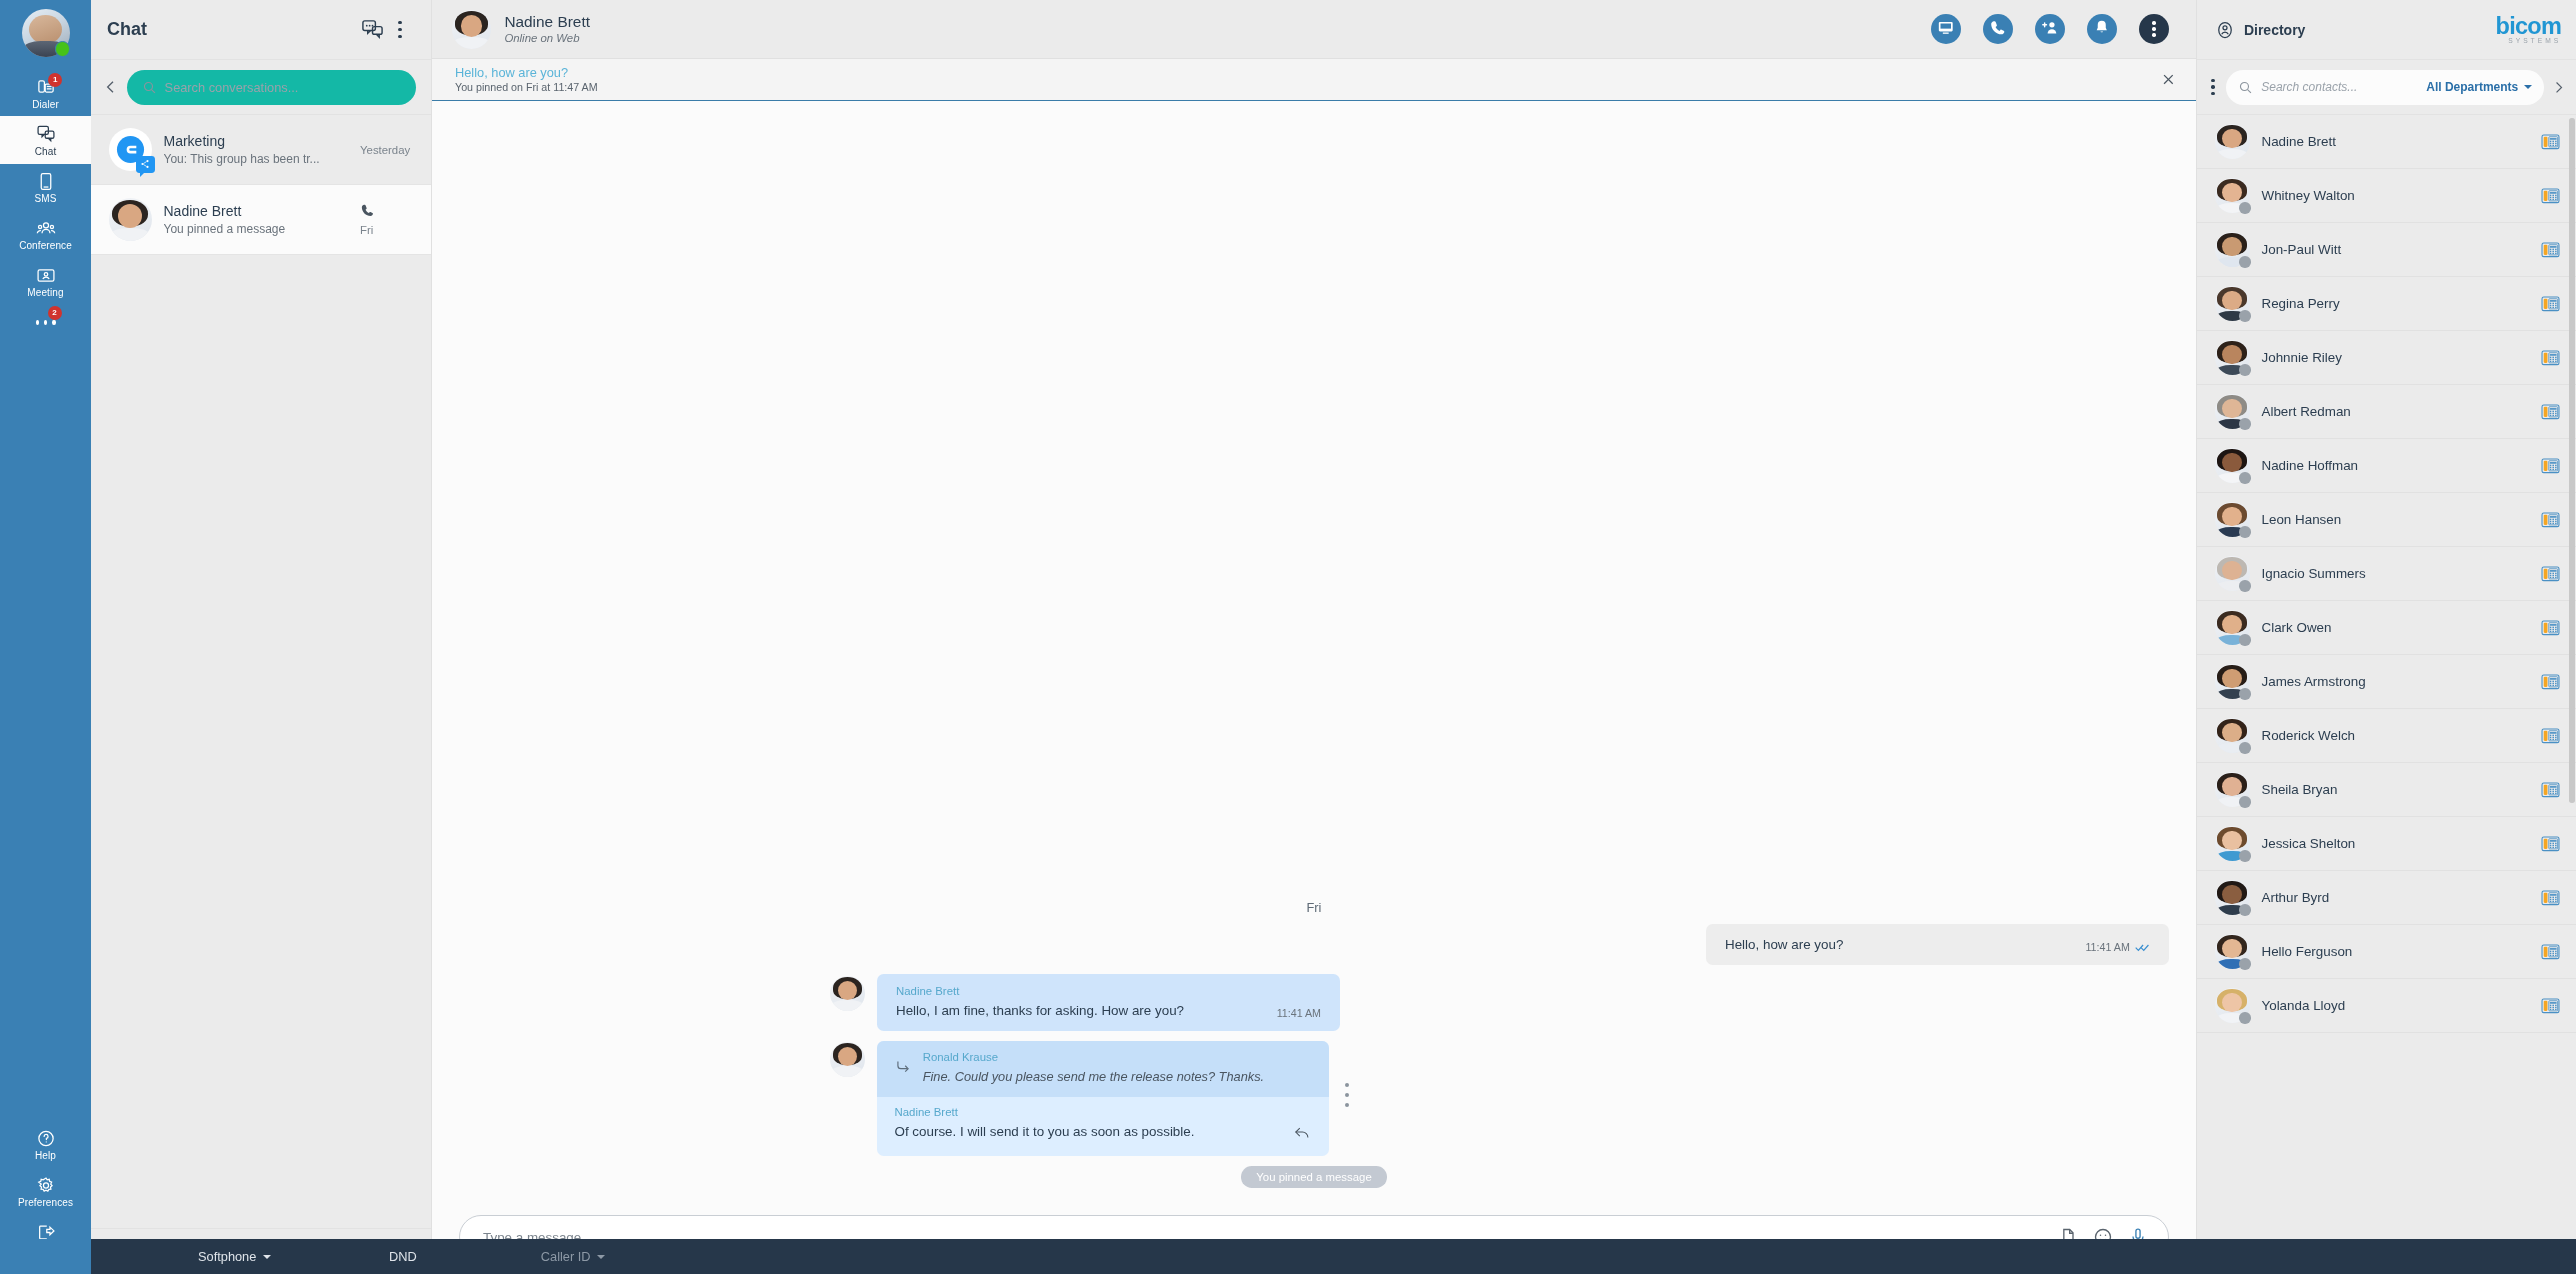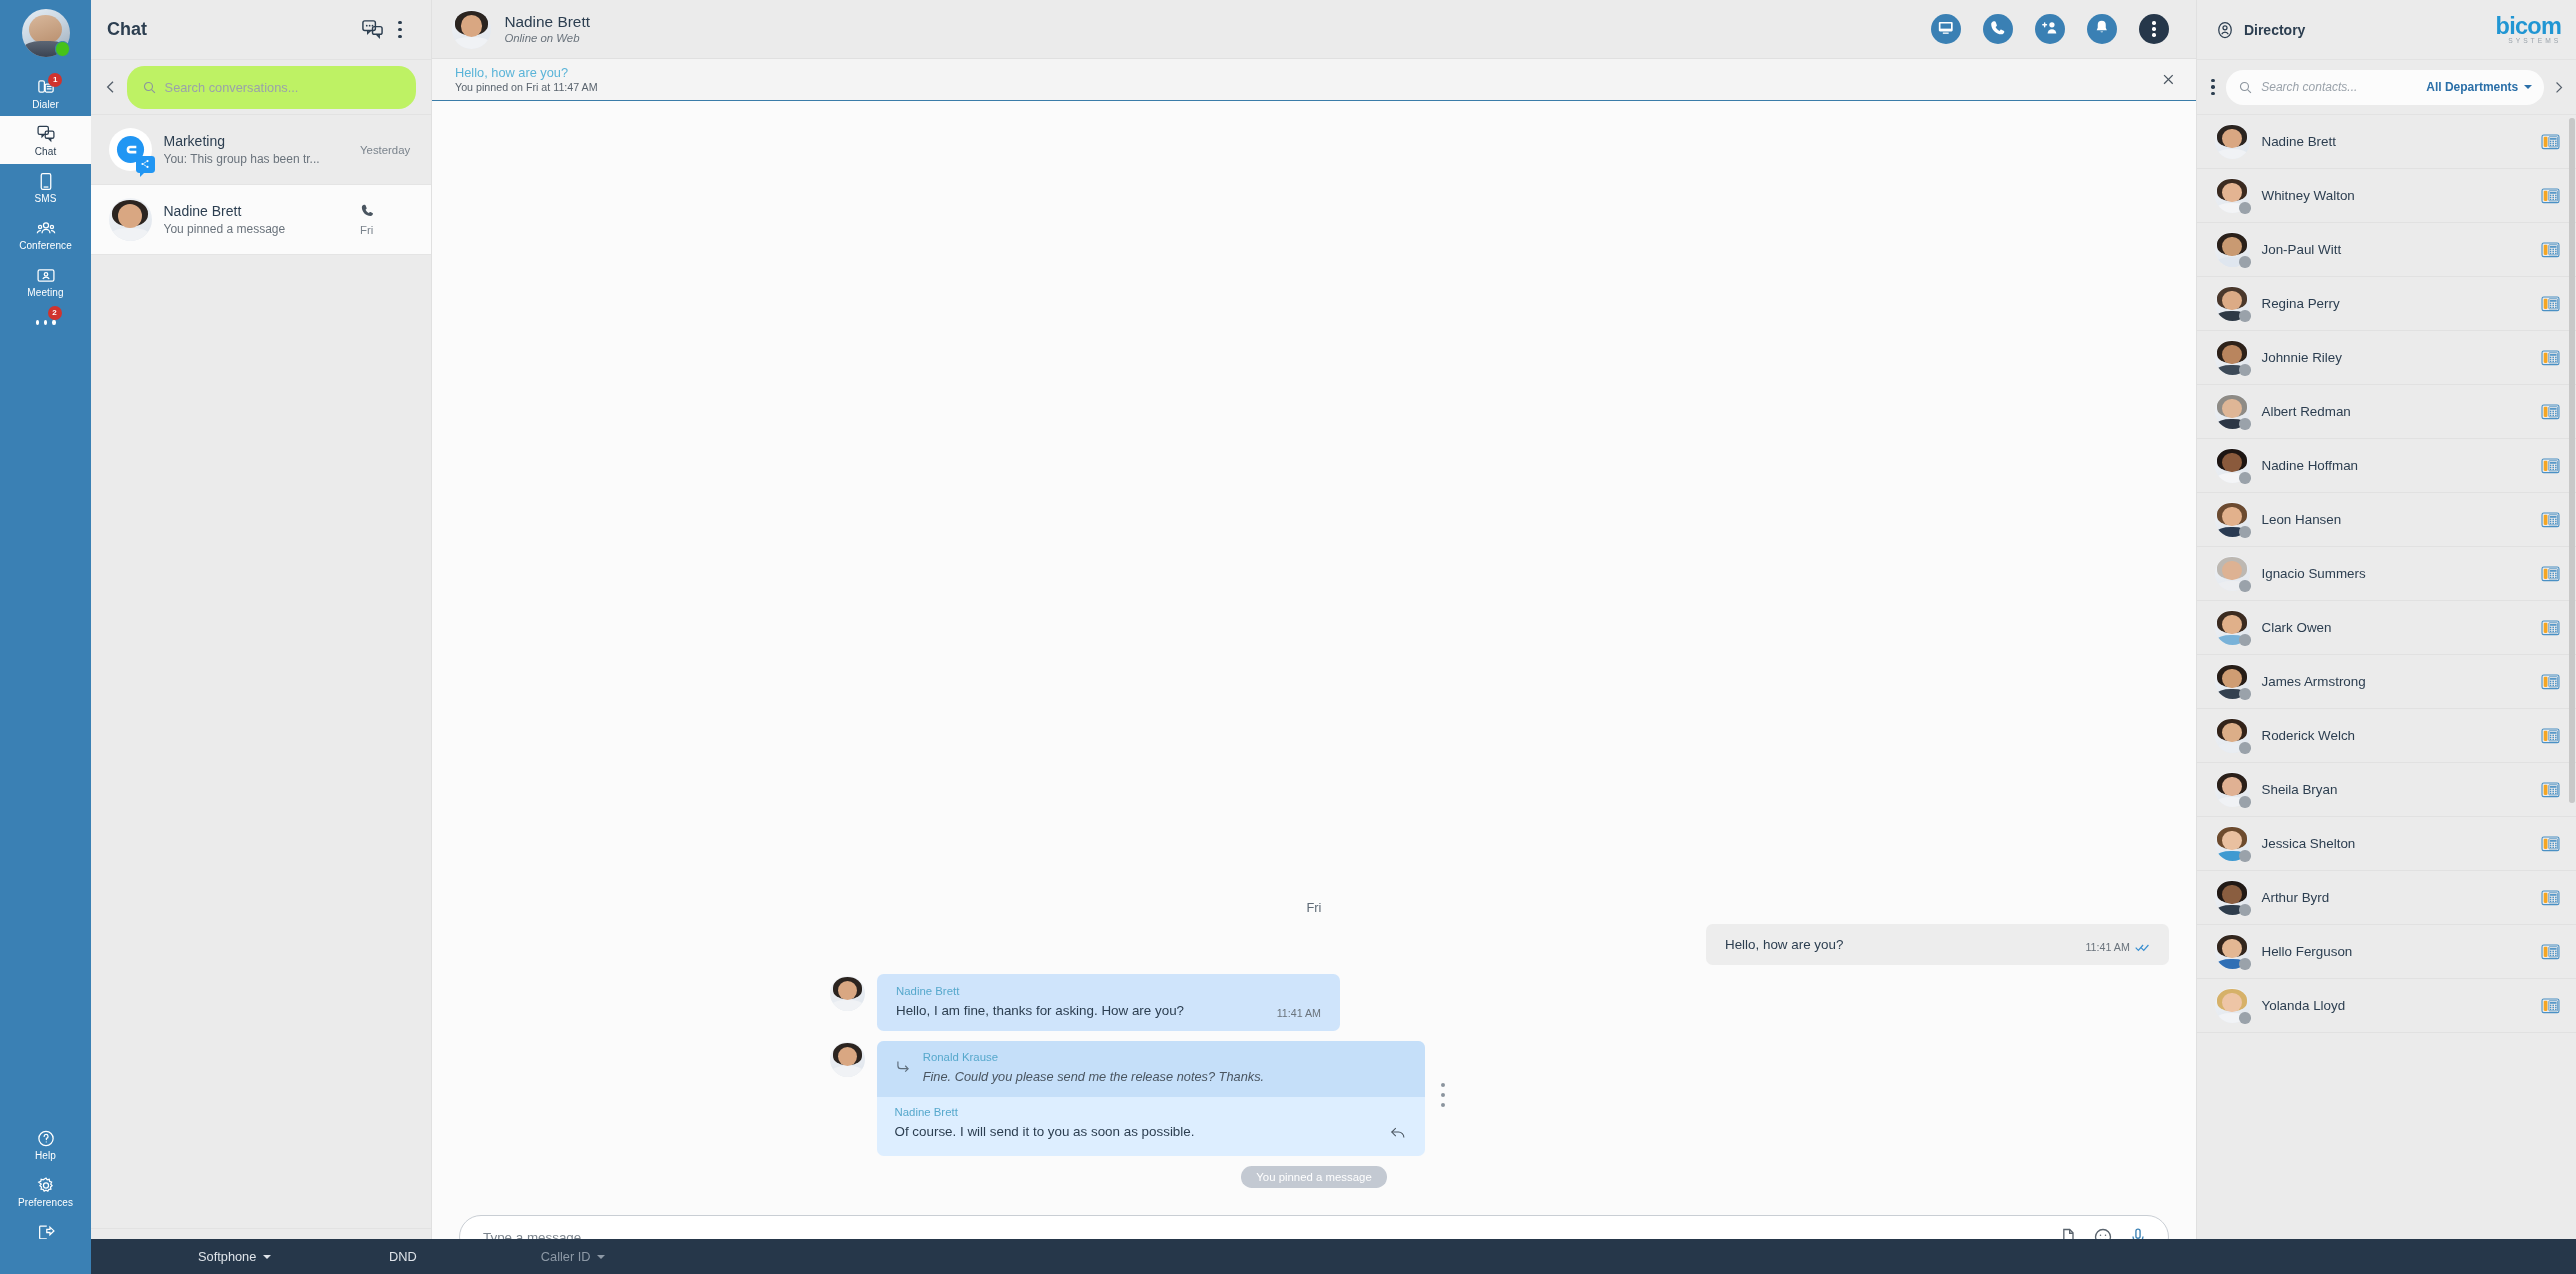--- a/index.html
+++ b/index.html
@@ -81,21 +81,21 @@
   .vdots i { width:3.4px; height:3.4px; border-radius:50%; background:#2c3e50; }
 
   .cl-search-row {
     height: 56px; display:flex; align-items:center; gap:8px;
     padding: 0 14.8px 0 12px;
     border-top:0.7px solid #e2e2e2; border-bottom:0.7px solid #e2e2e2;
   }
   .chev-left { width:16px; height:16px; cursor:pointer; flex:0 0 16px; }
   .chev-left svg { width:100%; height:100%; fill:none; stroke:#555f6b; stroke-width:2; }
   .searchbox {
-    flex:1; height:43px; background:#bef264; border-radius:17.5px;
+    flex:1; height:35px; background:#14b8a6; border-radius:17.5px;
     display:flex; align-items:center; gap:8px; padding:0 14.8px;
   }
   .search-ico { width:14.8px; height:14.8px; flex:0 0 14.8px; }
   .search-ico svg { width:100%; height:100%; fill:none; stroke:#8b949d; stroke-width:1.8; }
   .searchbox input {
     border:none; outline:none; background:transparent; flex:1;
     font-size:12.8px; color:#37424e; font-family:"Liberation Sans", sans-serif;
   }
   .searchbox input::placeholder { color:#9aa2aa; }
 
@@ -181,21 +181,21 @@
   .b-line { display:flex; align-items:flex-end; gap:19px; }
   .b-text { font-size:13.4px; color:#2c3e50; line-height:1.45; flex:1; }
   .b-meta { display:flex; align-items:center; gap:5.4px; white-space:nowrap; padding-bottom:1.3px; }
   .b-time { font-size:10.7px; color:#6a737c; }
   .ticks { width:14.8px;height:9.4px; }
   .ticks svg{width:100%;height:100%;fill:none;stroke:#3a8fd0;stroke-width:1.8;}
   .b-sender { font-size:11.4px; color:#56a8cc; margin-bottom:4px; }
 
   
   .reply-wrap { position:relative; display:flex; align-items:flex-start; }
-  .reply-card { border-radius:6.7px; overflow:hidden; width:548px; background:#ddeeff; }
+  .reply-card { border-radius:6.7px; overflow:hidden; width:452px; background:#ddeeff; }
   .quote {
     background:#c5dff9; padding:9.4px 17.5px 10.7px 17.5px;
     display:flex; gap:10.7px; align-items:flex-start;
   }
   .q-ico { width:17.5px;height:17.5px;flex:0 0 17.5px;margin-top:6.7px; }
   .q-ico svg{width:100%;height:100%;fill:none;stroke:#5d6d7c;stroke-width:1.6;}
   .q-name { font-size:11.4px;color:#56a8cc;line-height:1.3; }
   .q-text { font-size:12.8px;color:#4a5560;font-style:italic;line-height:1.5;margin-top:2.7px; }
   .reply-body { padding:8.7px 17.5px 14.8px 17.5px; }
   .reply-row { display:flex; align-items:flex-end; gap:13.4px; }

